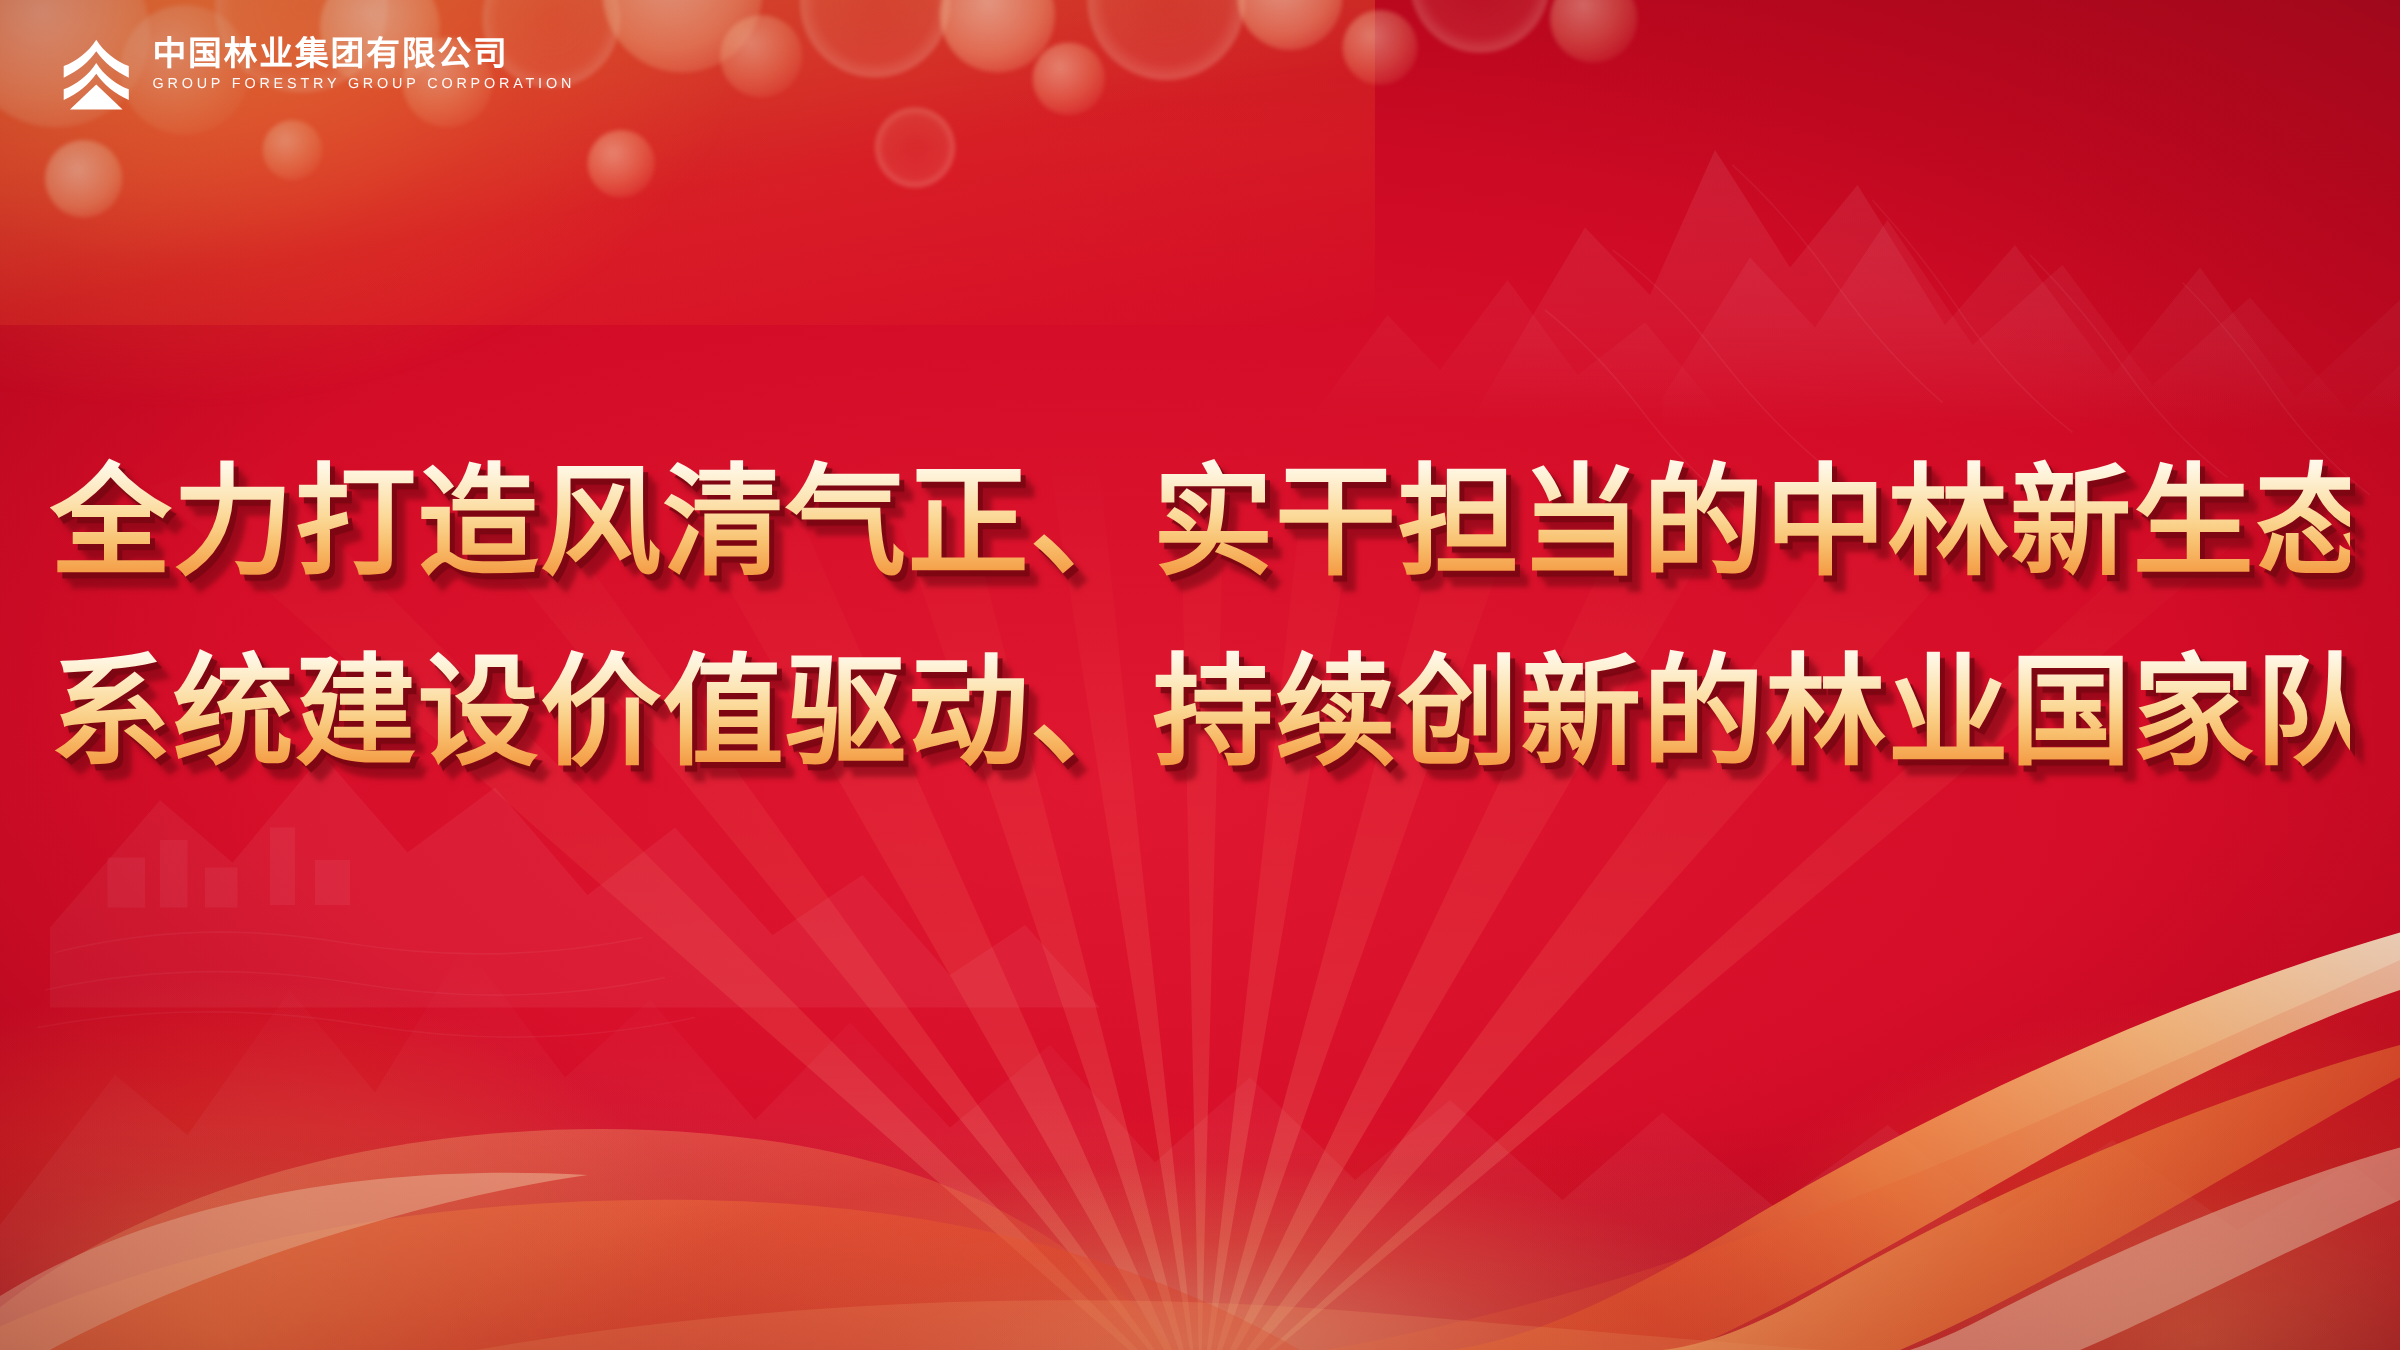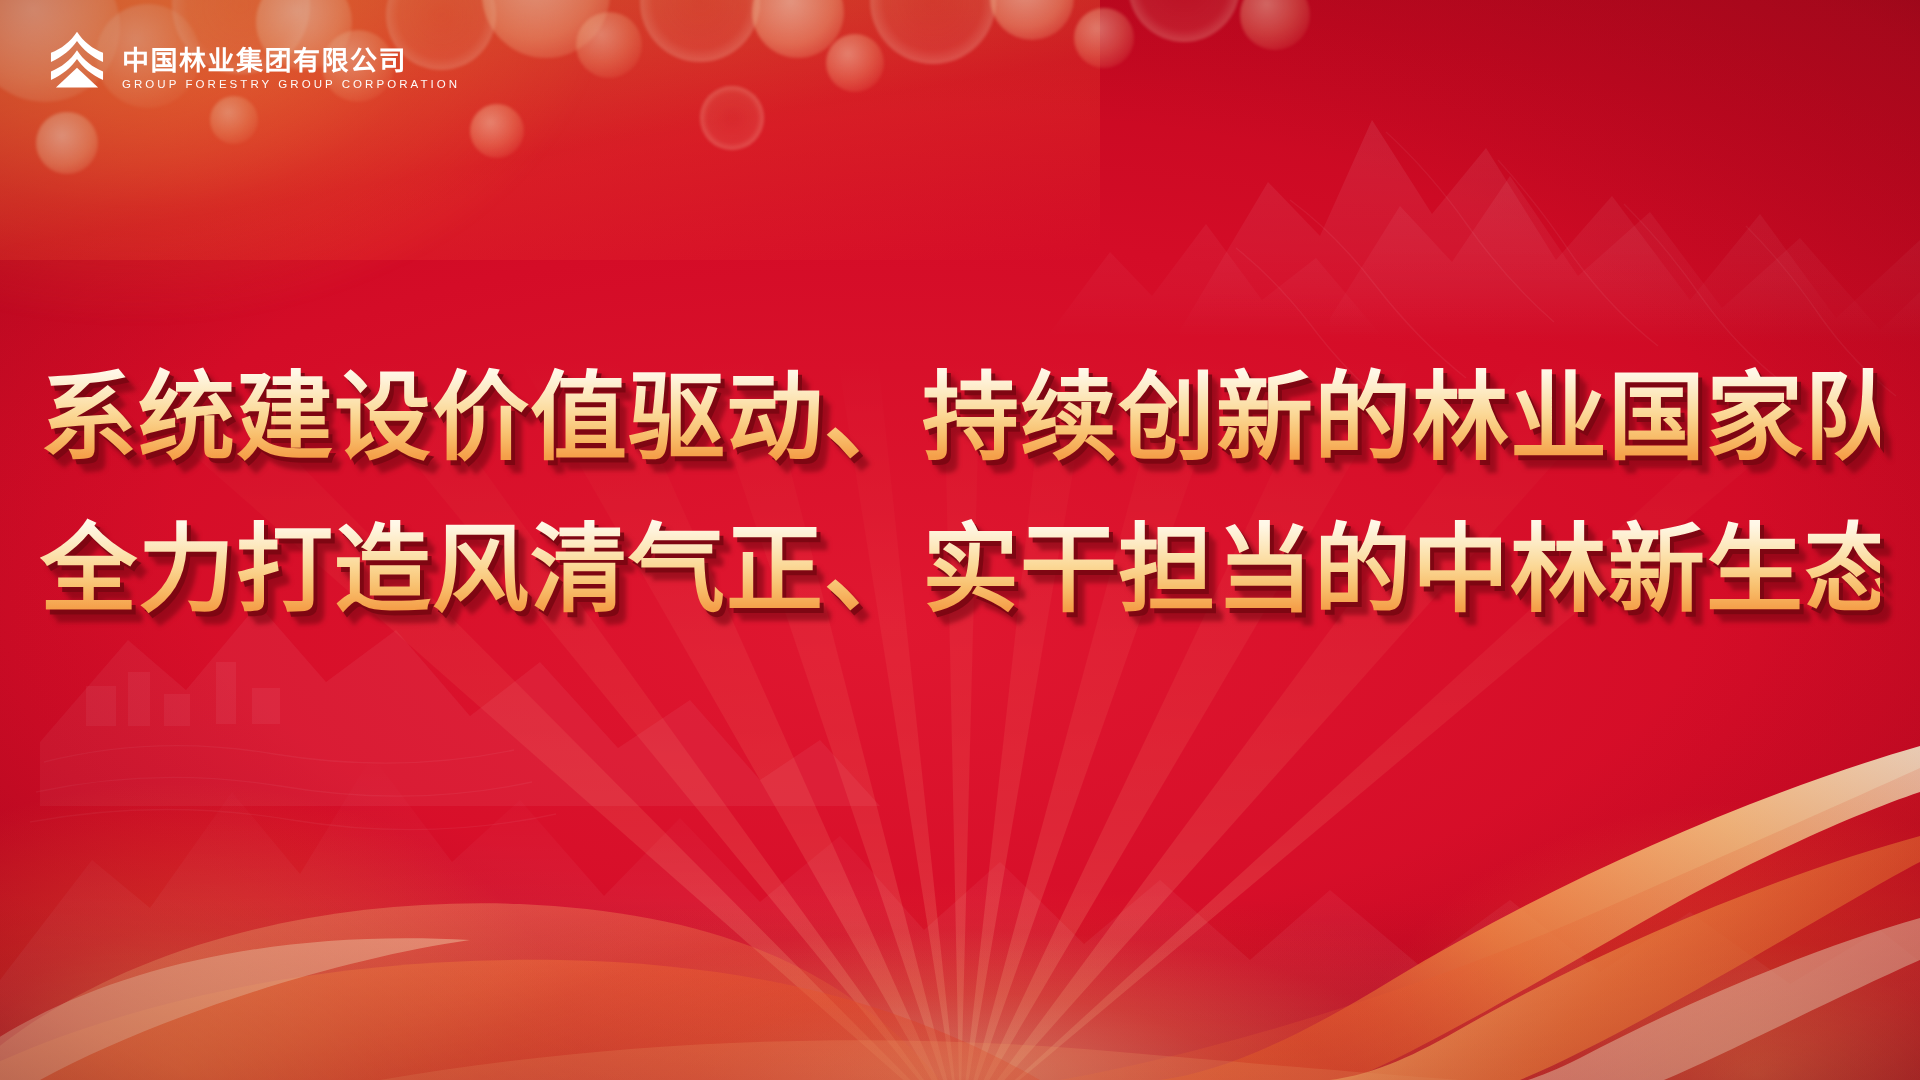--- a/index.html
+++ b/index.html
@@ -132,21 +132,21 @@
     pointer-events: none;
   }
   .ribbons svg { display: block; width: 100%; height: 100%; }
 
   
   .logo {
     position: absolute;
     left: 46px;
     top: 28px;
     display: flex;
-    align-items: flex-end;
+    align-items: flex-start;
     gap: 14px;
     z-index: 40;
   }
   .logo-mark {
     width: 62px;
     height: 62px;
     flex: none;
   }
   .logo-mark svg { display: block; width: 100%; height: 100%; }
   .logo-text {
@@ -405,19 +405,19 @@
         </g>
       </svg>
     </div>
     <div class="logo-text">
       <div class="logo-cn">中国林业集团有限公司</div>
       <div class="logo-en">GROUP FORESTRY GROUP CORPORATION</div>
     </div>
   </div>
 
   <div class="headline">
+    <span class="headline-line">全力打造风清气正、实干担当的中林新生态</span>
     <span class="headline-line">系统建设价值驱动、持续创新的林业国家队</span>
-    <span class="headline-line">全力打造风清气正、实干担当的中林新生态</span>
   </div>
 
   <div class="bg-vignette"></div>
 
 </div>
 
 </body></html>

